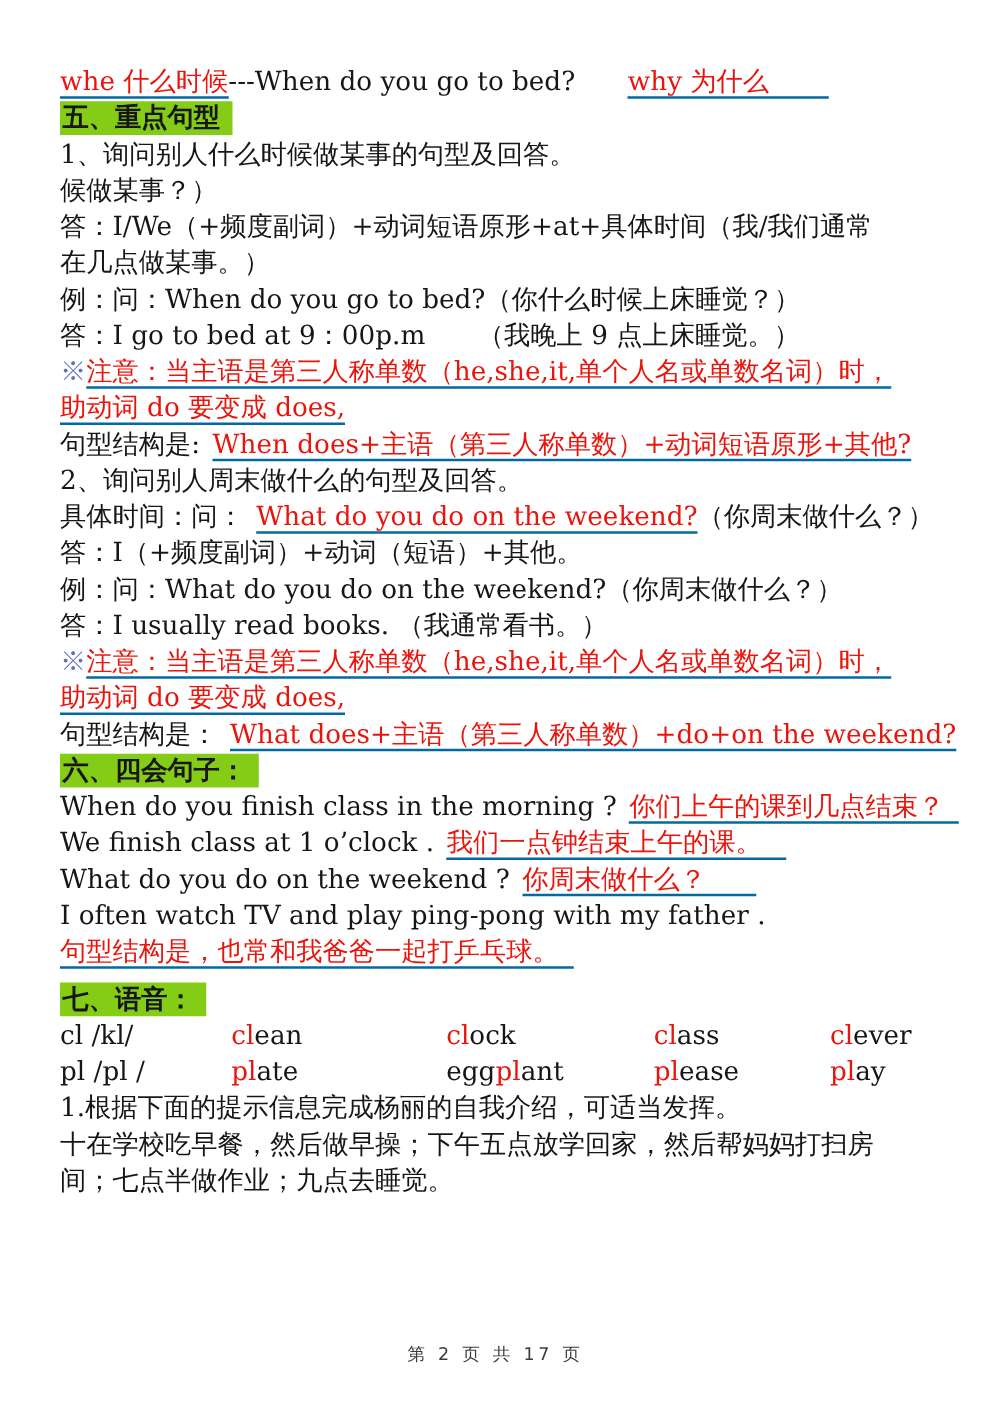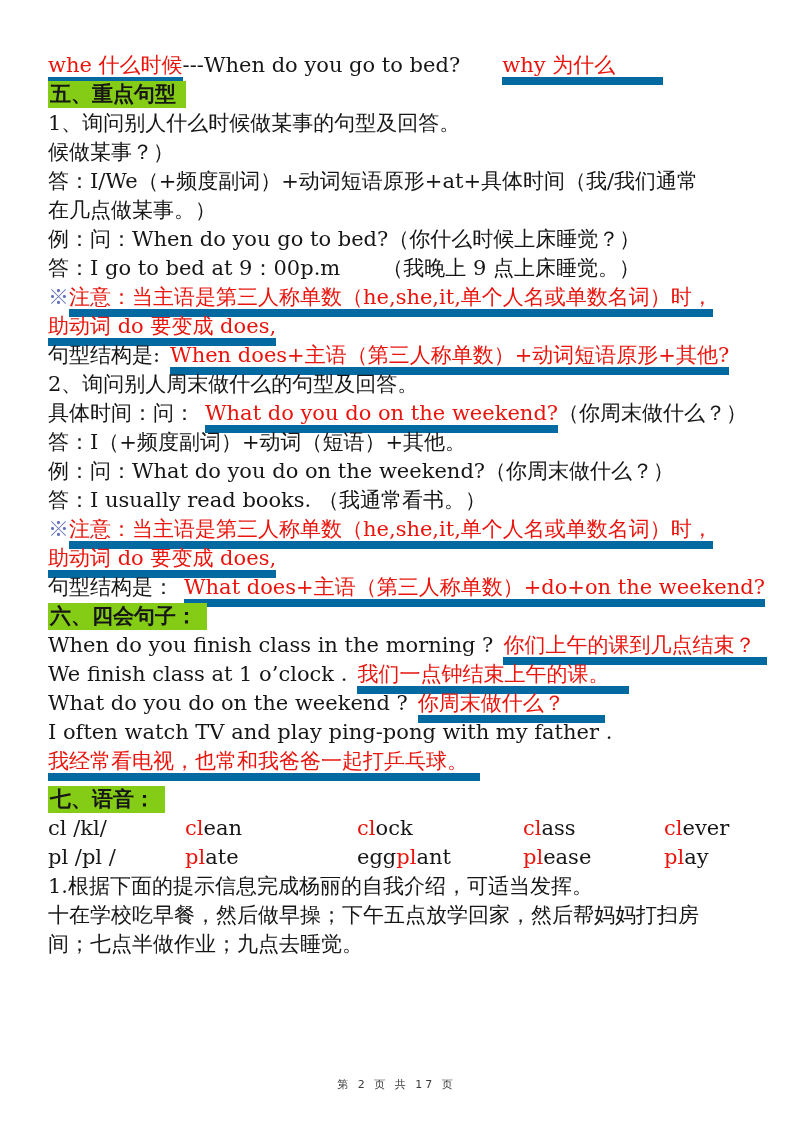--- a/index.html
+++ b/index.html
@@ -5,41 +5,41 @@
   html,body{margin:0;padding:0;background:#ffffff;}
   .page{
     position:relative;width:793px;height:1122px;background:#ffffff;
     font-family:"DejaVu Serif","Liberation Serif",serif;
     font-size:21px;line-height:29px;color:#161616;
     padding:51px 44px 0 48px;box-sizing:border-box;overflow:hidden;
   }
   .ln{margin:0;white-space:nowrap;}
   .red{color:#e9150d;}
   .blue{color:#6472bd;}
-  .u{border-bottom:8px solid #0369a1;margin-top:45px;}
+  .u{border-bottom:2px solid #0369a1;margin-top:45px;}
   .gapS{margin-left:10px;}
   .gapL{margin-left:42px;}
   .ext12{padding-right:12px;}
   .ext20{padding-right:20px;}
   .ext40{padding-right:40px;}
   .ext48{padding-right:48px;}
   .hd{margin:0;}
   .hd .box{
     background:#84cc16;font-weight:700;padding:1px 10px 2px 2px;
     font-family:"DejaVu Sans","Liberation Sans",sans-serif;
   }
   .m7{margin-top:9px;}
   .phon{display:flex;}
   .phon .c0{width:137px;}
   .phon .c1{width:172px;}
   .phon .c2{width:166px;}
   .phon .c3{width:141px;}
   .footer{
     position:absolute;left:0;right:0;top:1070px;text-align:center;
-    font-size:11px;letter-spacing:3px;color:#3a3a3a;
+    font-size:14px;letter-spacing:3px;color:#3a3a3a;
     font-family:"DejaVu Sans","Liberation Sans",sans-serif;
   }
 </style>
 </head>
 <body>
 
 <div class="page">
 
   <p class="ln"><span class="red u">whe 什么时候</span><span>---When do you go to bed?</span><span class="red u ext48 gapL">why 为什么</span></p>
 
@@ -65,21 +65,21 @@
   <p class="ln"><span class="blue">※</span><span class="red u">注意：当主语是第三人称单数（he,she,it,单个人名或单数名词）时，</span></p>
   <p class="ln"><span class="red u">助动词 do 要变成 does,</span></p>
   <p class="ln"><span>句型结构是：</span><span class="red u gapS">What does+主语（第三人称单数）+do+on the weekend?</span></p>
 
   <p class="ln hd"><span class="box">六、四会句子：</span></p>
 
   <p class="ln"><span>When do you finish class in the morning ?</span><span class="red u ext12 gapS">你们上午的课到几点结束？</span></p>
   <p class="ln"><span>We finish class at 1 o’clock .</span><span class="red u ext20 gapS">我们一点钟结束上午的课。</span></p>
   <p class="ln"><span>What do you do on the weekend ?</span><span class="red u ext40 gapS">你周末做什么？</span></p>
   <p class="ln">I often watch TV and play ping-pong with my father .</p>
-  <p class="ln"><span class="red u ext12">我经常看电视，也常和我爸爸一起打乒乓球。</span></p>
+  <p class="ln"><span class="red u ext12">句型结构是，也常和我爸爸一起打乒乓球。</span></p>
 
   <p class="ln hd m7"><span class="box">七、语音：</span></p>
 
   <p class="ln phon">
     <span class="c0">cl /kl/</span>
     <span class="c1"><span></span><span class="red">cl</span><span>ean</span></span>
     <span class="c2"><span></span><span class="red">cl</span><span>ock</span></span>
     <span class="c3"><span></span><span class="red">cl</span><span>ass</span></span>
     <span><span></span><span class="red">cl</span><span>ever</span></span>
   </p>

